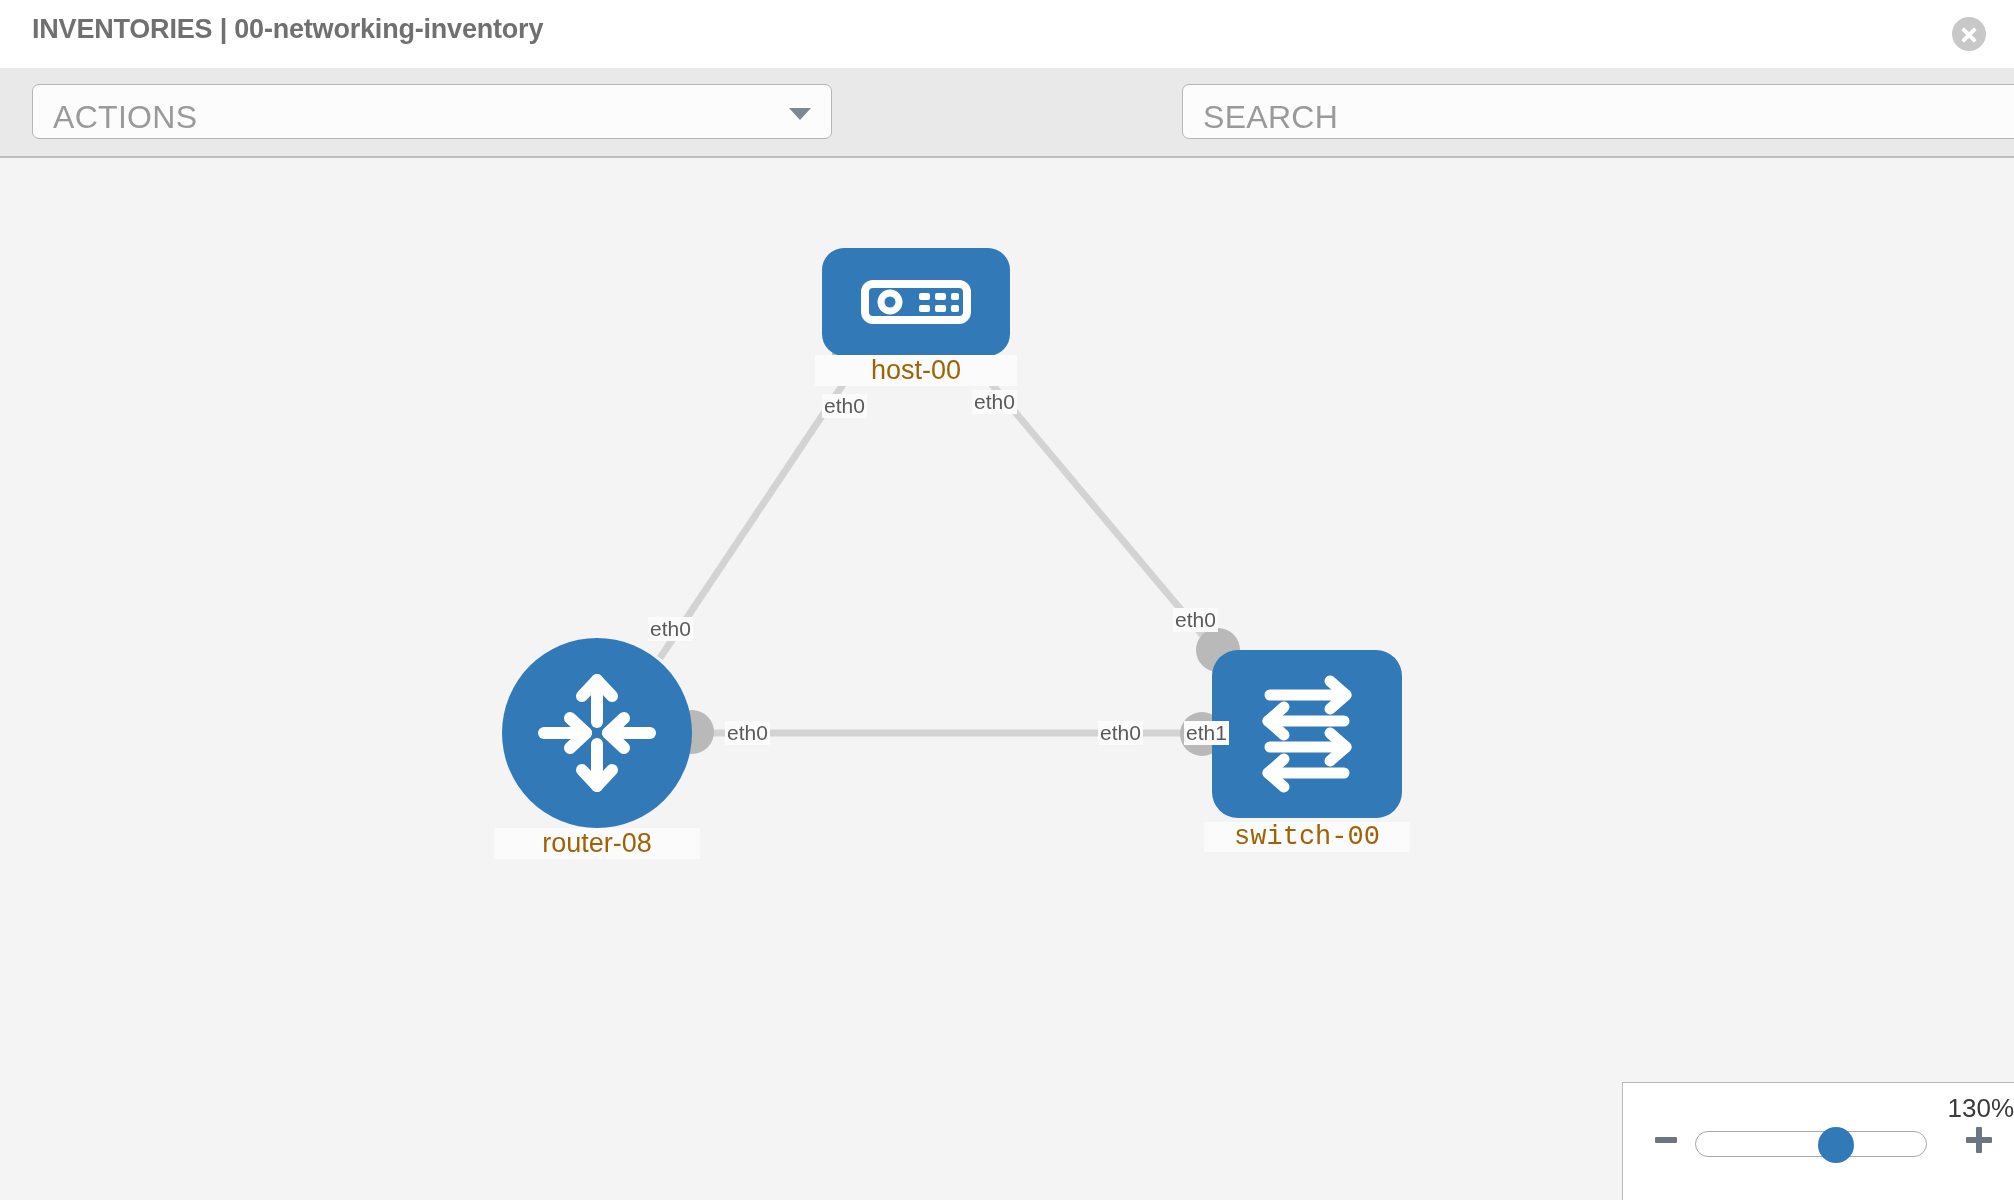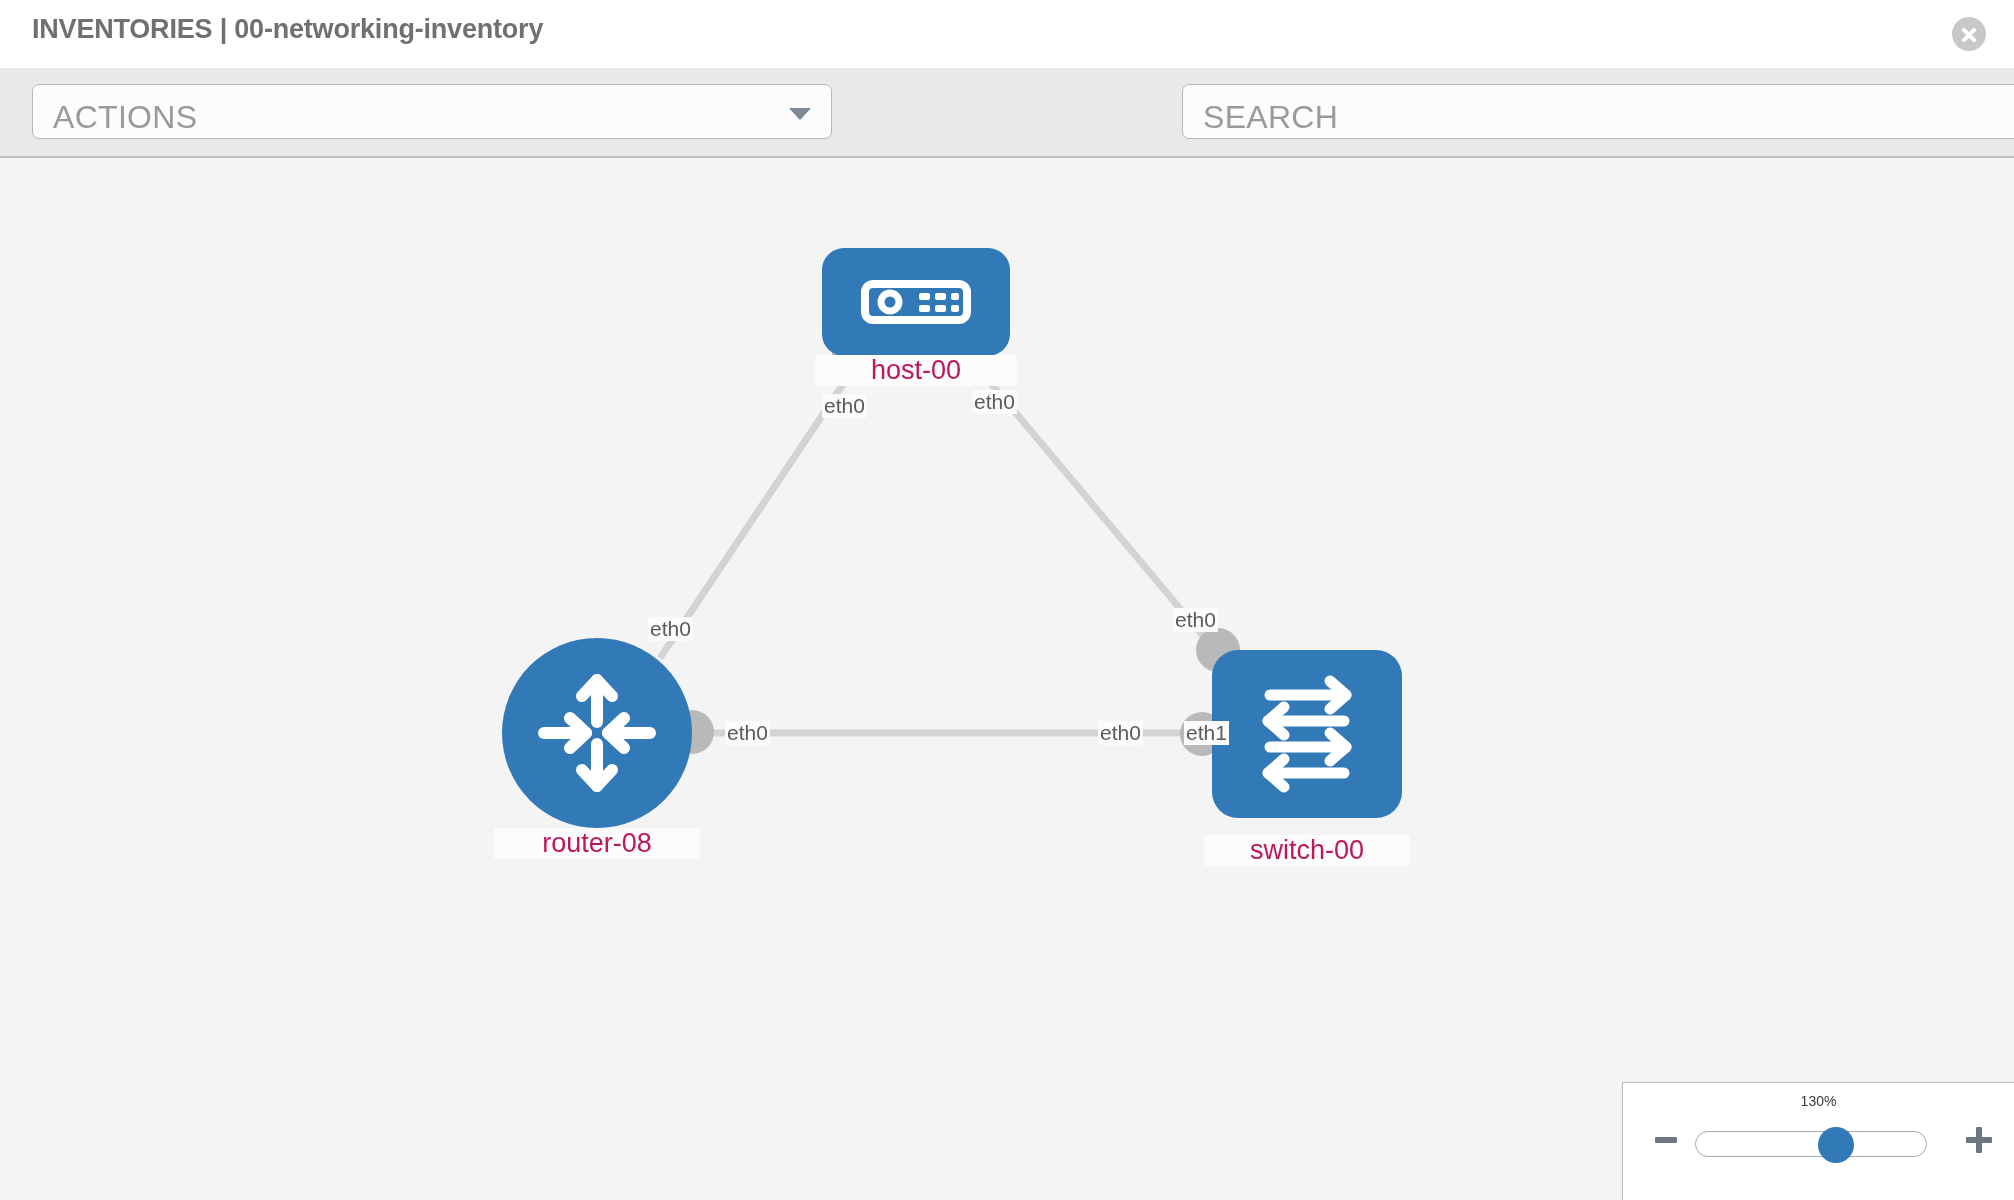--- a/index.html
+++ b/index.html
@@ -72,21 +72,21 @@
   #links { position: absolute; left: 0; top: 0; }
 
   .node { position: absolute; }
   .node-shape {
     position: absolute; background: #3279b7;
     display: flex; align-items: center; justify-content: center;
     cursor: pointer;
   }
   .node-label {
     position: absolute; white-space: nowrap;
-    font-size: 27px; color: #be185d;
+    font-size: 27px; color: #a16207;
     background: #fbfbfb; padding: 0 3px;
     text-align: center;
   }
   .port {
     position: absolute; width: 44px; height: 44px;
     border-radius: 50%; background: #b9b9b9;
   }
   .iface-label {
     position: absolute; white-space: nowrap;
     font-size: 21px; color: #5a5a5a;
@@ -108,21 +108,21 @@
 
   
   .zoom-panel {
     position: absolute; left: 1622px; top: 1082px;
     width: 392px; height: 118px;
     background: #ffffff; border: 1px solid #b9b9b9;
     border-right: none; border-bottom: none;
   }
   .zoom-value {
     position: absolute; left: 0; right: 0; top: 10px;
-    text-align: center; font-size: 14px; color: #3a3a3a;
+    text-align: right; font-size: 26px; color: #3a3a3a;
   }
   .zoom-minus, .zoom-plus {
     position: absolute; top: 44px; cursor: pointer; color: #6b7680;
   }
   .zoom-minus { left: 32px;  width: 22px; height: 6px; background: #6b7680; border-radius: 1px; margin-top: 10px; }
   .zoom-plus  { right: 22px; width: 26px; height: 26px; }
   .zoom-plus::before, .zoom-plus::after {
     content: ""; position: absolute; background: #6b7680; border-radius: 1px;
   }
   .zoom-plus::before { left: 0; top: 10px; width: 26px; height: 6px; }
@@ -232,21 +232,21 @@
             <polyline points="84,6 100,20 84,34"></polyline>
             <line x1="98" y1="46" x2="22" y2="46"></line>
             <polyline points="38,32 22,46 38,60"></polyline>
             <line x1="24" y1="72" x2="100" y2="72"></line>
             <polyline points="84,58 100,72 84,86"></polyline>
             <line x1="98" y1="98" x2="22" y2="98"></line>
             <polyline points="38,84 22,98 38,112"></polyline>
           </g>
         </svg>
       </div>
-      <div class="node-label" style="left:-8px; top:185px; width:206px;">switch-00</div>
+      <div class="node-label" style="left:-8px; top:172px; width:206px;font-family:Liberation Mono, monospace;">switch-00</div>
     </div>
 
     <div class="iface-label" style="left:822px;  top:190px;">eth0</div>
     <div class="iface-label" style="left:972px;  top:186px;">eth0</div>
     <div class="iface-label" style="left:648px;  top:413px;">eth0</div>
     <div class="iface-label" style="left:1173px; top:404px;">eth0</div>
     <div class="iface-label" style="left:725px;  top:517px;">eth0</div>
     <div class="iface-label" style="left:1098px; top:517px;">eth0</div>
     <div class="iface-label" style="left:1184px; top:517px;">eth1</div>
 

